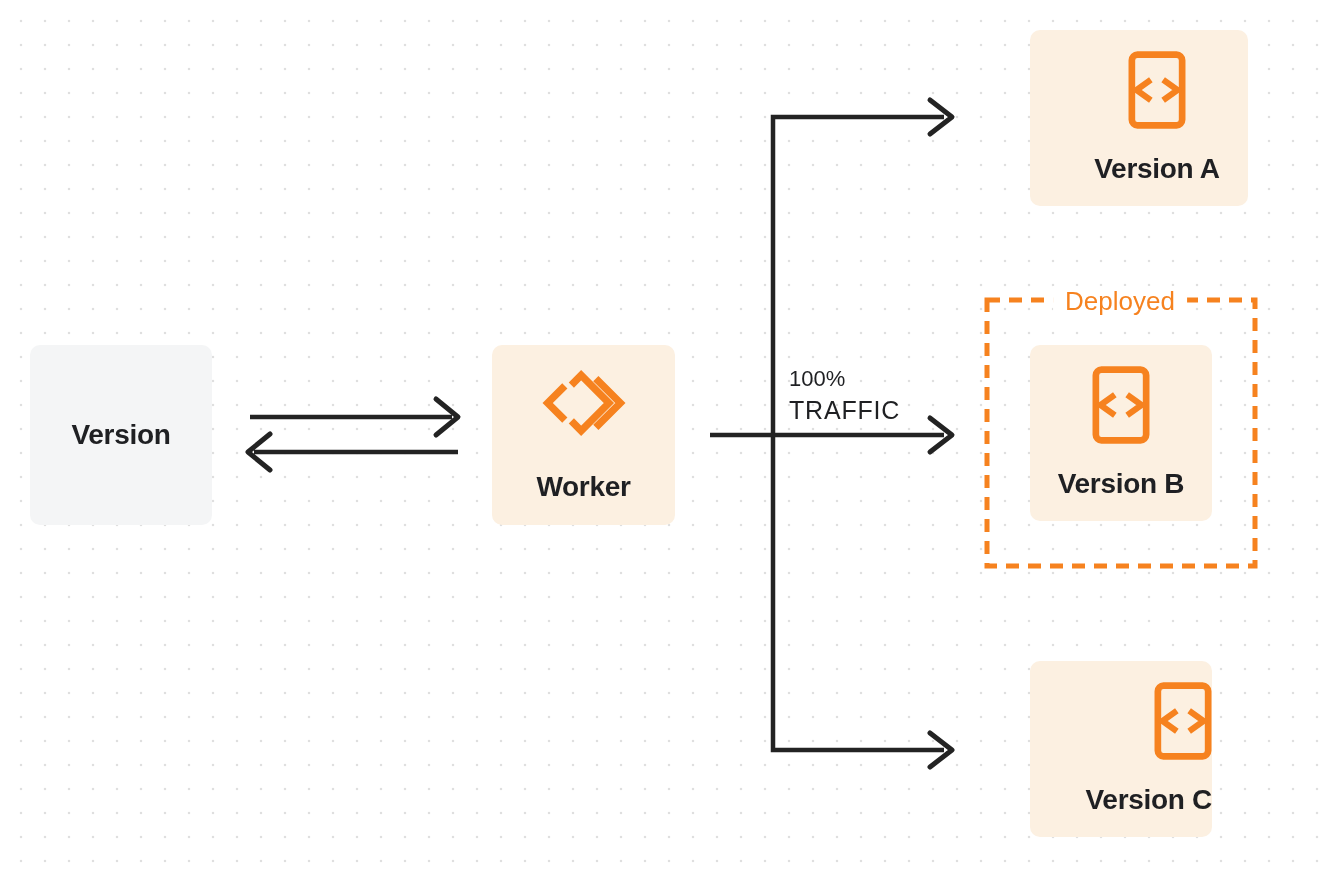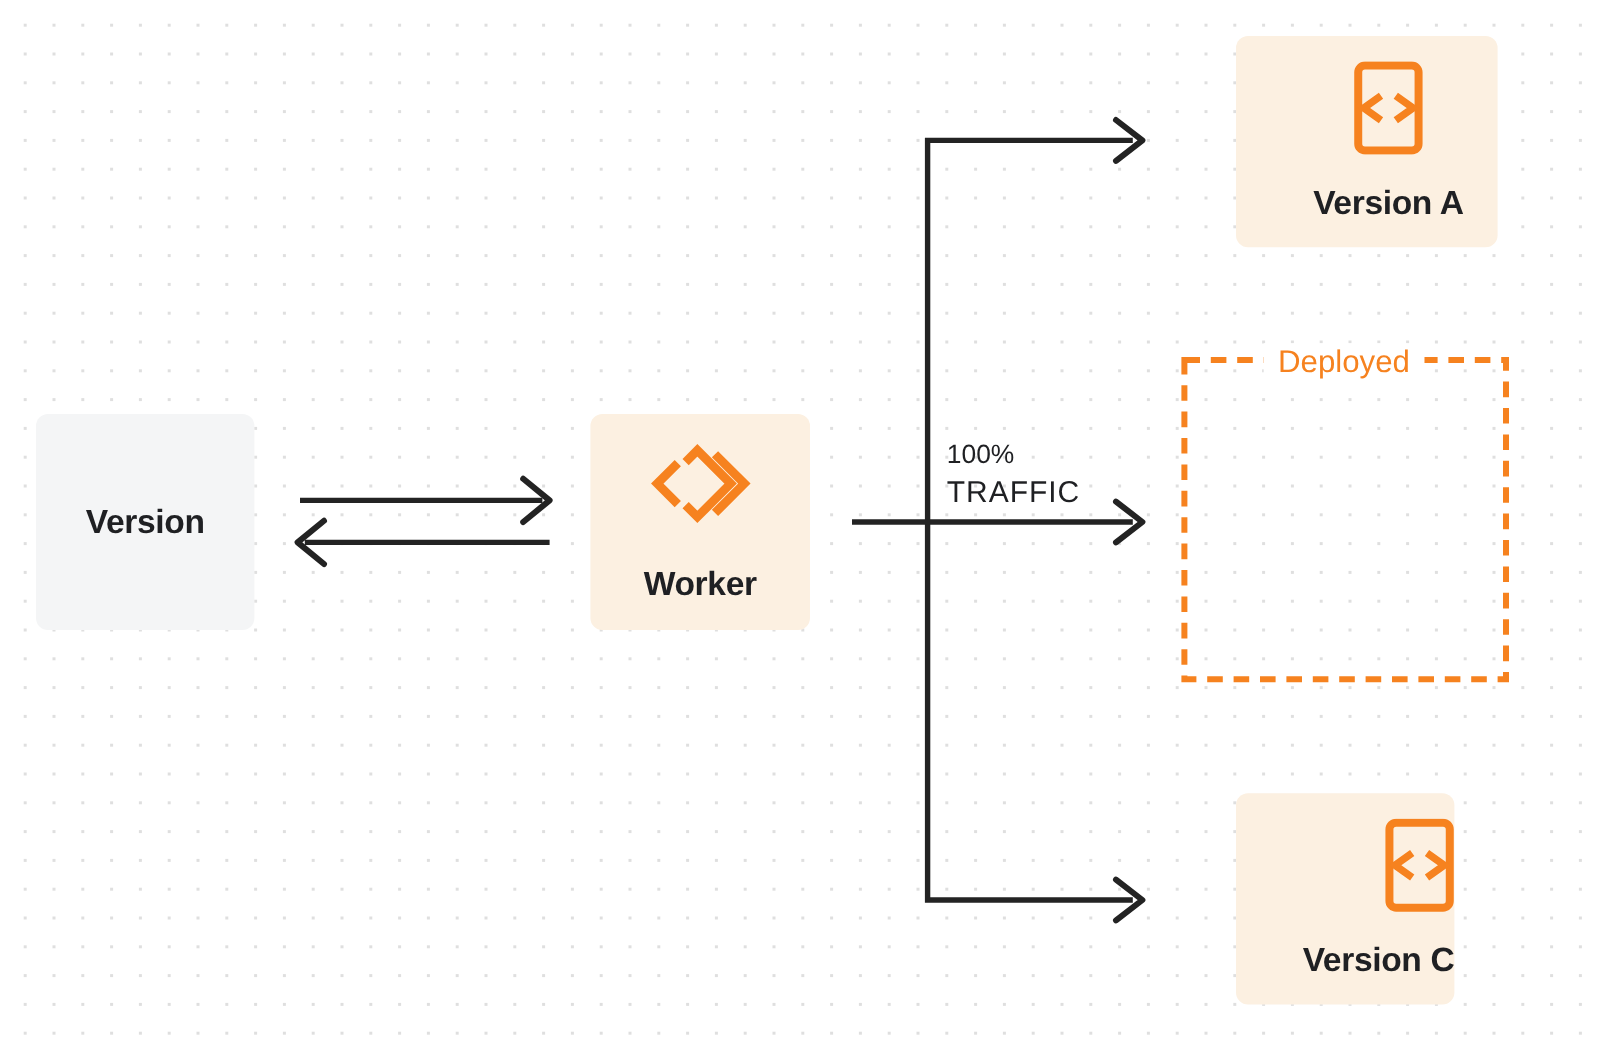--- a/index.html
+++ b/index.html
@@ -98,20 +98,30 @@
     <svg width="58" height="78" viewBox="0 0 56 76" aria-hidden="true">
       <g class="orange-stroke">
         <rect x="3.5" y="3.5" width="49" height="69" rx="5.5" stroke-width="6.5"></rect>
         <path d="M 22 28 L 8 38 L 22 48" stroke-width="6"></path>
         <path d="M 34 28 L 48 38 L 34 48" stroke-width="6"></path>
       </g>
     </svg>
     <span class="label">Version A</span>
   </div>
 
+  <div class="node version version-b">
+    <svg width="58" height="78" viewBox="0 0 56 76" aria-hidden="true">
+      <g class="orange-stroke">
+        <rect x="3.5" y="3.5" width="49" height="69" rx="5.5" stroke-width="6.5"></rect>
+        <path d="M 22 28 L 8 38 L 22 48" stroke-width="6"></path>
+        <path d="M 34 28 L 48 38 L 34 48" stroke-width="6"></path>
+      </g>
+    </svg>
+    <span class="label">Version B</span>
+  </div>
 
   <div class="node version version-c">
     <svg width="58" height="78" viewBox="0 0 56 76" aria-hidden="true">
       <g class="orange-stroke">
         <rect x="3.5" y="3.5" width="49" height="69" rx="5.5" stroke-width="6.5"></rect>
         <path d="M 22 28 L 8 38 L 22 48" stroke-width="6"></path>
         <path d="M 34 28 L 48 38 L 34 48" stroke-width="6"></path>
       </g>
     </svg>
     <span class="label">Version C</span>

